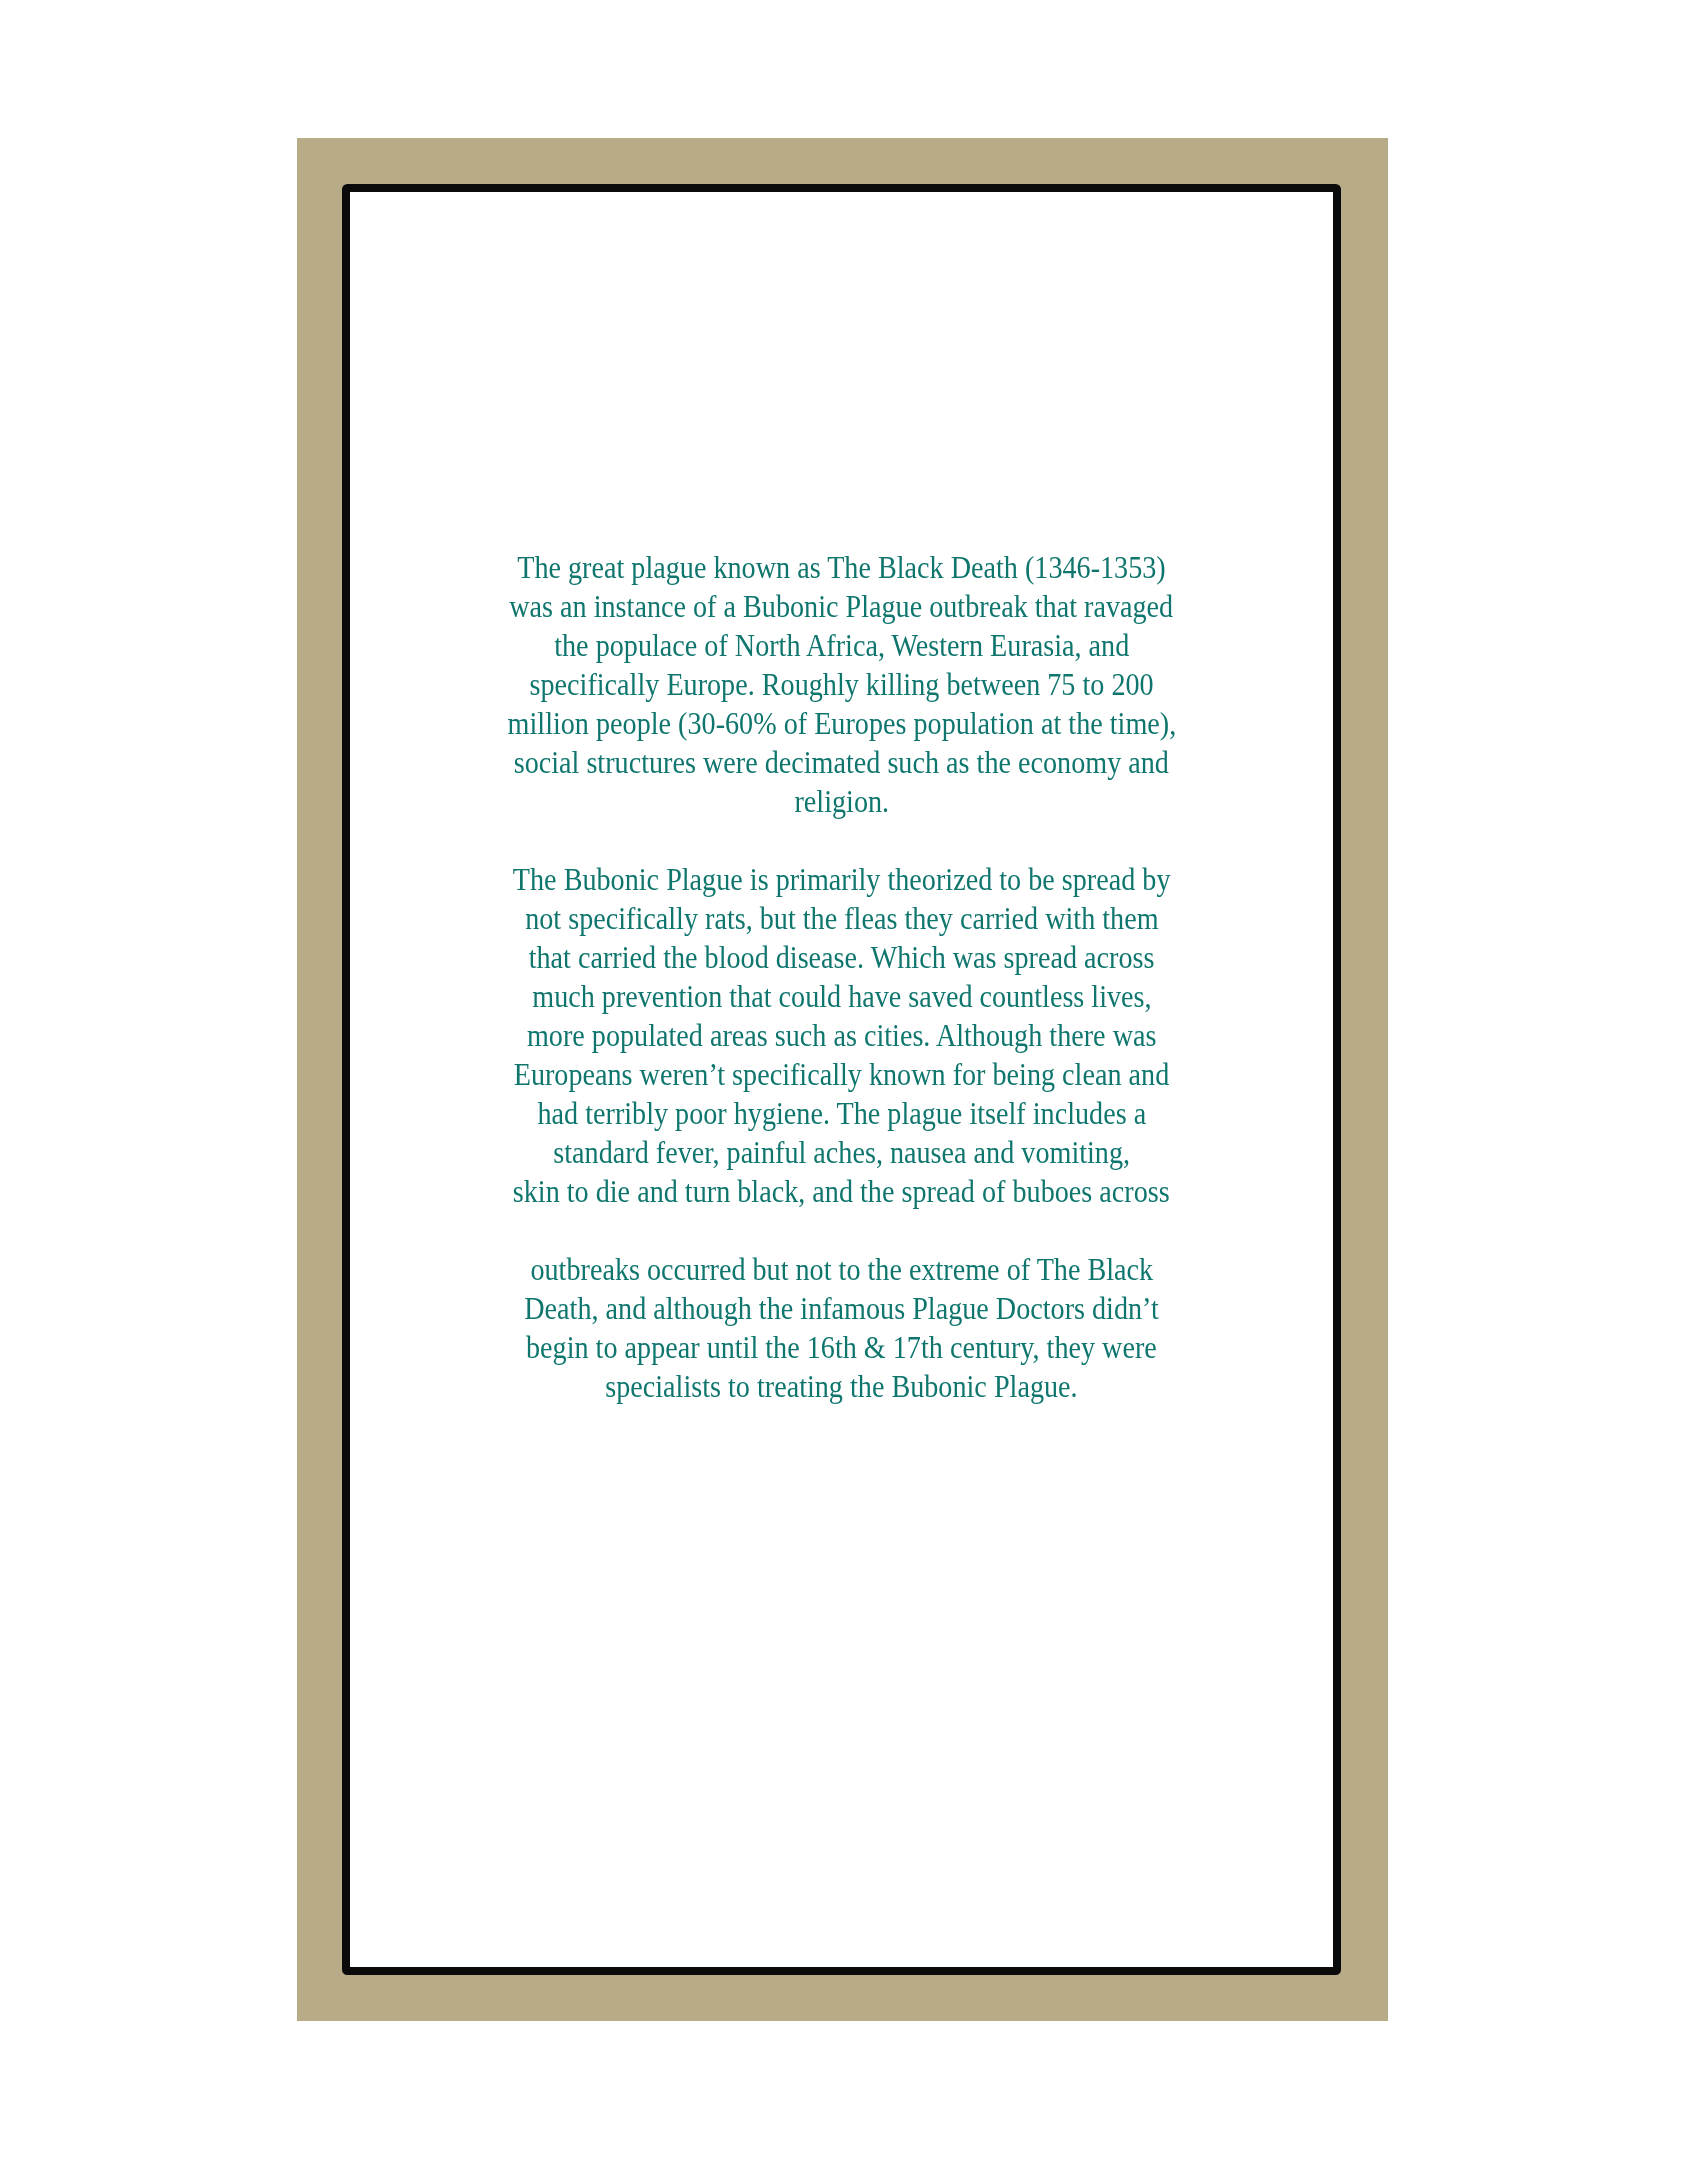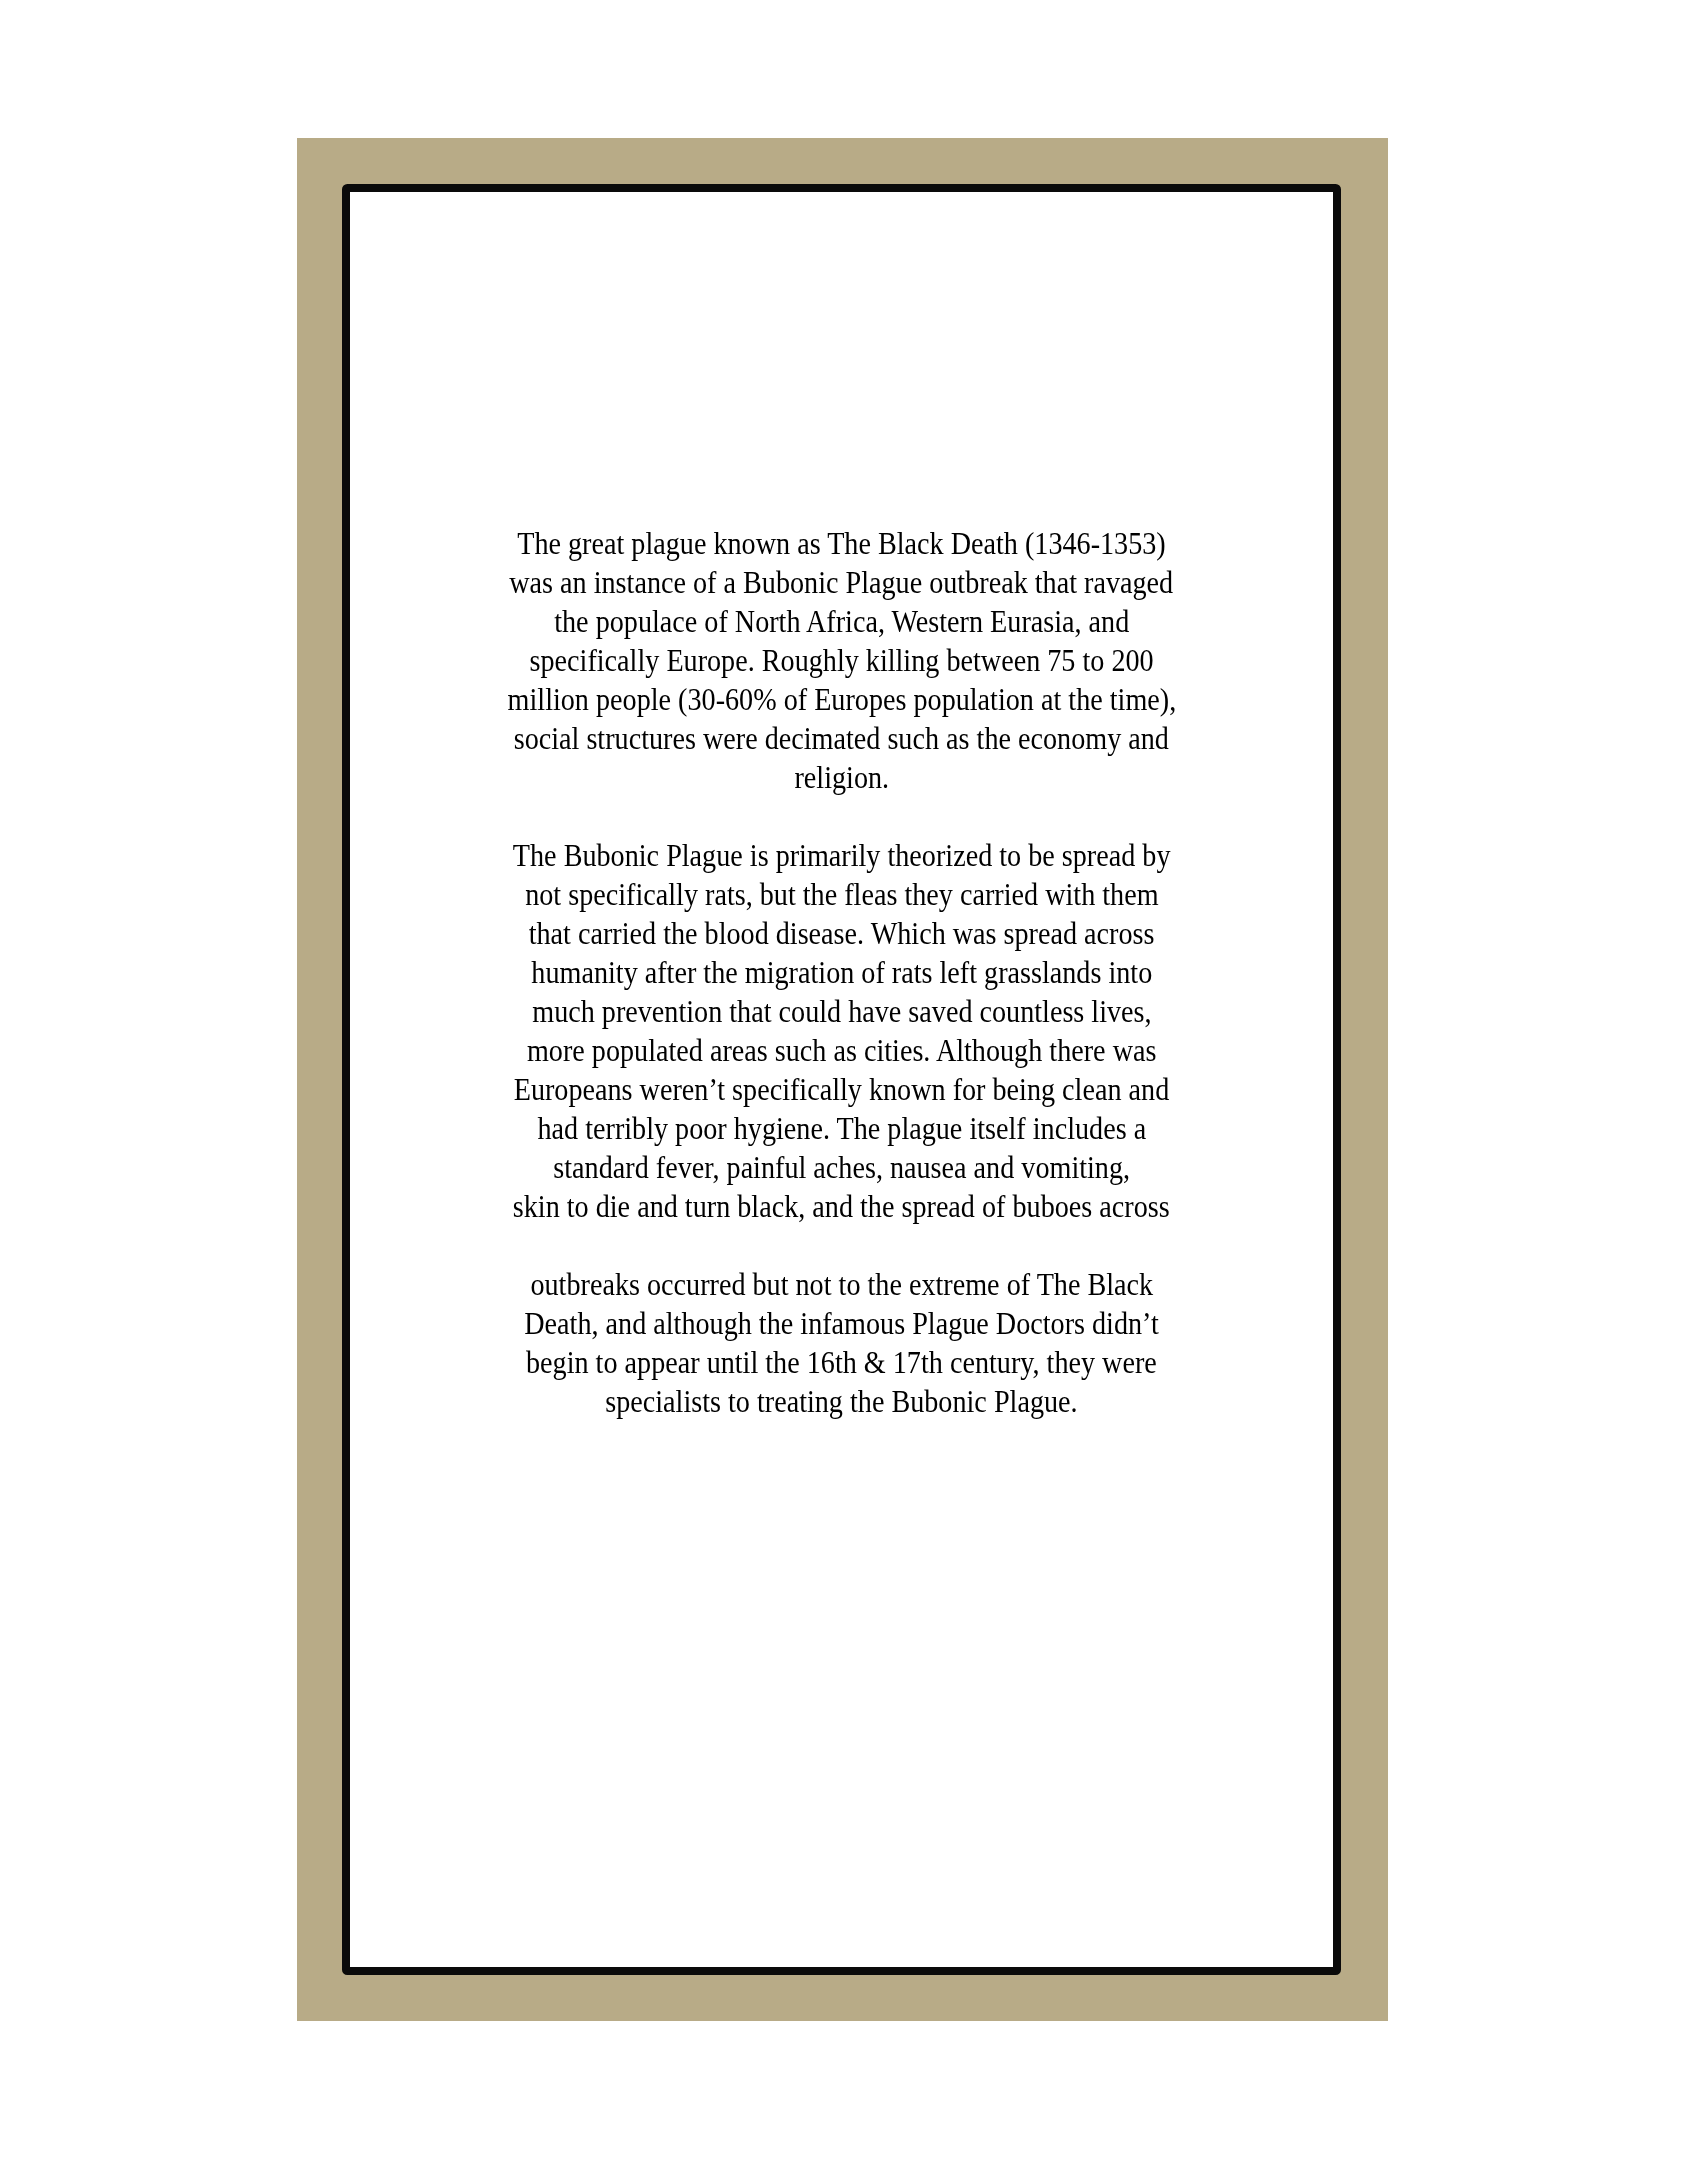--- a/index.html
+++ b/index.html
@@ -7,22 +7,22 @@
   .mat {
     position: absolute; left: 297px; top: 138px; width: 1091px; height: 1883px;
     background: #b8ab87;
   }
   .frame {
     position: absolute; left: 342px; top: 184px; width: 999px; height: 1791px;
     box-sizing: border-box; border: 8.8px solid #0a0a0a; border-radius: 5.3px;
     background: #ffffff;
   }
   .text-block {
-    position: absolute; left: 351px; top: 524px; width: 981px;
-    text-align: center; color: #000000;
+    position: absolute; left: 351px; top: 548px; width: 981px;
+    text-align: center; color: #0f766e;
     font-family: "Liberation Serif", "DejaVu Serif", serif;
     font-size: 32px; line-height: 39px; text-decoration: underline;
   }
   .para { margin: 0 0 39px 0; }
   .line { display: block; white-space: nowrap; }
   .line span { display: inline-block; transform: scaleX(0.88); transform-origin: center; }
 </style>
 </head>
 <body>
 
@@ -36,21 +36,20 @@
     <span class="line"><span>the populace of North Africa, Western Eurasia, and</span></span>
     <span class="line"><span>specifically Europe. Roughly killing between 75 to 200</span></span>
     <span class="line"><span>million people (30-60% of Europes population at the time),</span></span>
     <span class="line"><span>social structures were decimated such as the economy and</span></span>
     <span class="line"><span>religion.</span></span>
   </p>
   <p class="para">
     <span class="line"><span>The Bubonic Plague is primarily theorized to be spread by</span></span>
     <span class="line"><span>not specifically rats, but the fleas they carried with them</span></span>
     <span class="line"><span>that carried the blood disease. Which was spread across</span></span>
-    <span class="line"><span>humanity after the migration of rats left grasslands into</span></span>
     <span class="line"><span>much prevention that could have saved countless lives,</span></span>
     <span class="line"><span>more populated areas such as cities. Although there was</span></span>
     <span class="line"><span>Europeans weren’t specifically known for being clean and</span></span>
     <span class="line"><span>had terribly poor hygiene. The plague itself includes a</span></span>
     <span class="line"><span>standard fever, painful aches, nausea and vomiting,</span></span>
     <span class="line"><span>skin to die and turn black, and the spread of buboes across</span></span>
   </p>
   <p class="para">
     <span class="line"><span>outbreaks occurred but not to the extreme of The Black</span></span>
     <span class="line"><span>Death, and although the infamous Plague Doctors didn’t</span></span>

